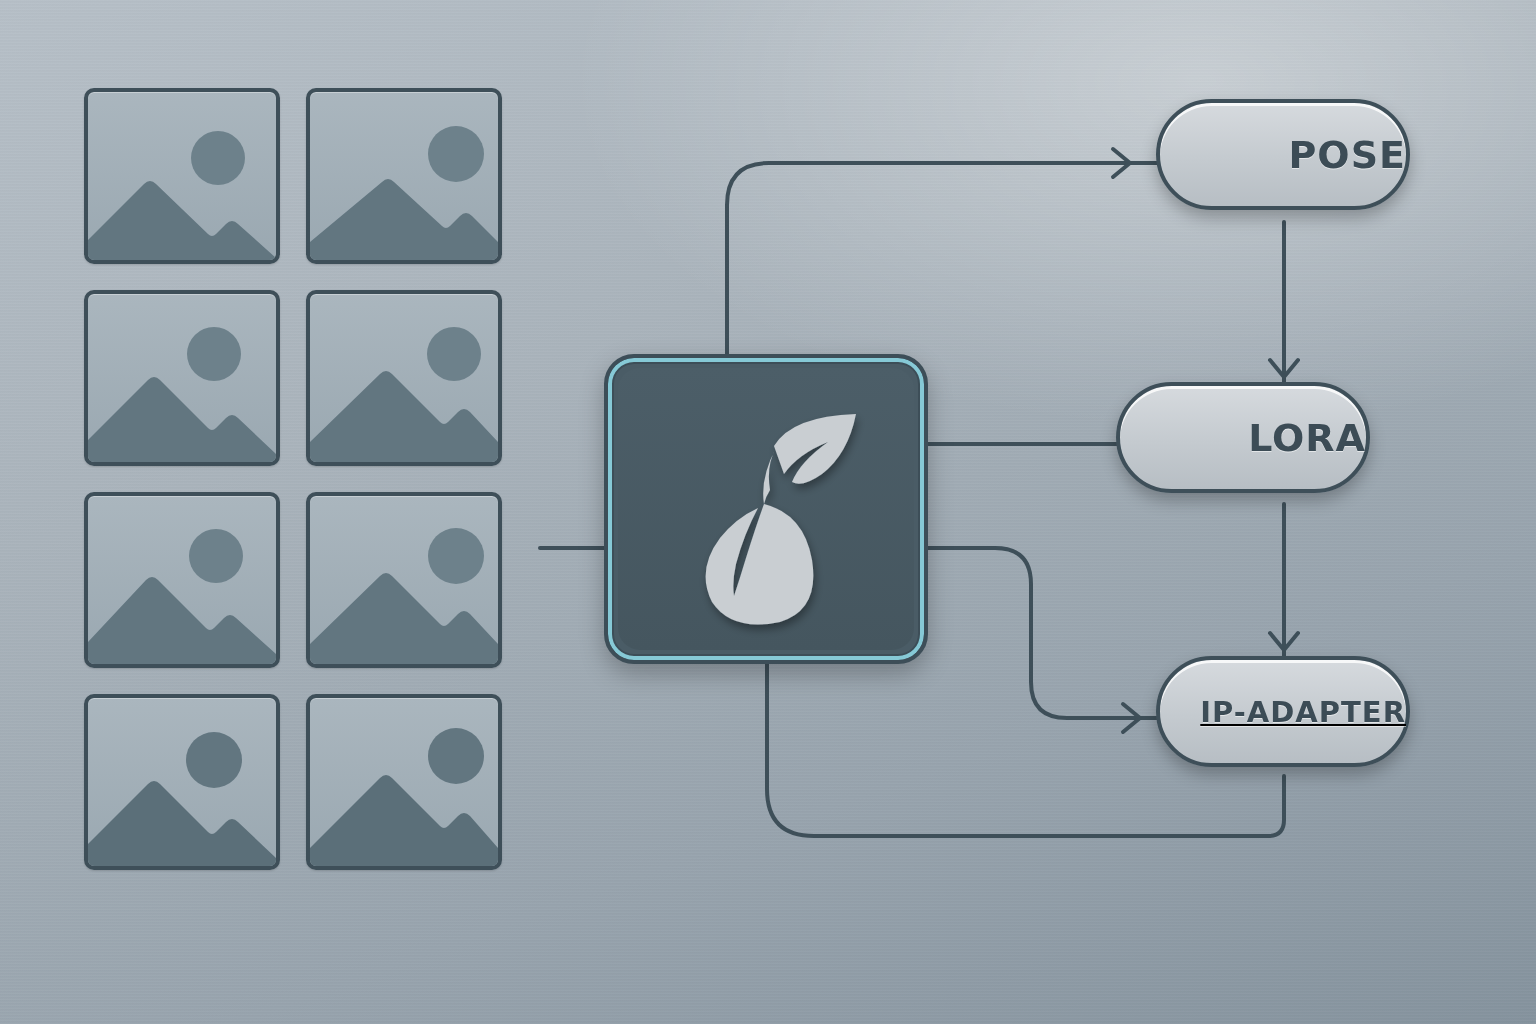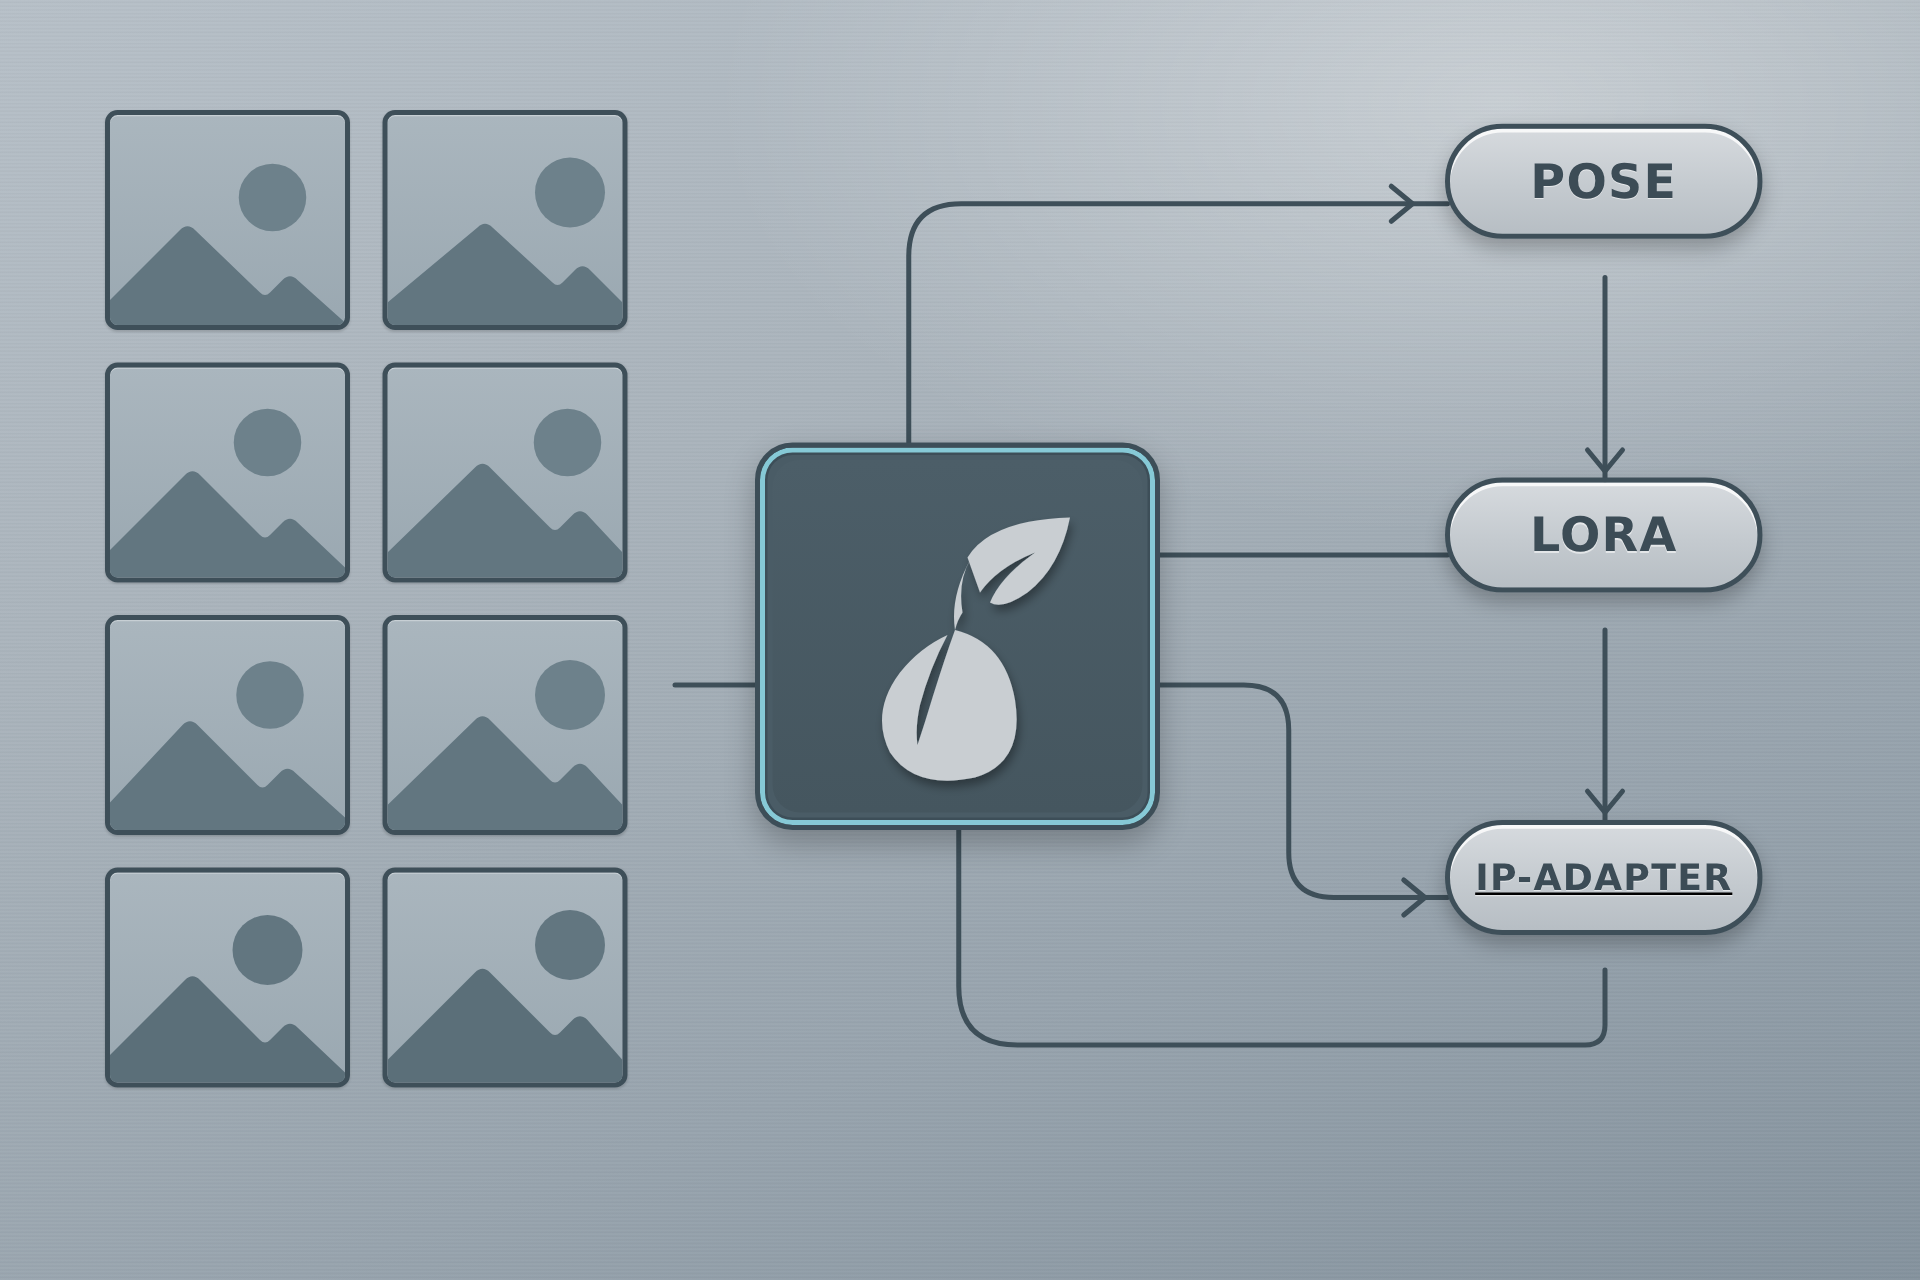--- a/index.html
+++ b/index.html
@@ -34,25 +34,25 @@
     background: #4a5c66;
     box-shadow: inset 0 0 0 4px #86c9d6, inset 0 0 0 6px #3d4e58, 0 10px 24px rgba(0,0,0,0.25);
   }
   .hub-inner {
     position: absolute; left: 10px; top: 10px; right: 10px; bottom: 10px;
     border-radius: 22px;
     background: linear-gradient(180deg, #4c5e68 0%, #45565f 100%);
   }
   .hub svg { position: absolute; left: 0; top: 0; }
   .pill {
-    position: absolute; width: 254px; height: 92px; box-sizing: border-box;
+    position: absolute; width: 254px; height: 111px; box-sizing: border-box;
     border: 4px solid #3e4f59; border-radius: 61px;
     background: linear-gradient(180deg, #d6dade 0%, #c4cacf 55%, #b7bec4 100%);
     box-shadow: inset 0 3px 0 rgba(255,255,255,0.8), 0 8px 16px rgba(0,0,0,0.25);
-    display: flex; align-items: center; justify-content: center;
+    display: flex; align-items: center; justify-content: flex-end;
   }
   .pill span {
     font-family: "DejaVu Sans", sans-serif; font-weight: bold;
     color: #3c4c56; letter-spacing: 1px;
     text-shadow: 0 1px 0 rgba(255,255,255,0.55);
   }
 </style>
 </head>
 <body>
 
@@ -146,18 +146,18 @@
       <path d="M166 88 Q184 58 248 56 Q240 96 214 116 Q194 130 184 124 Q192 104 220 84 Q190 96 176 116 Z"></path>
 
       <path d="M168 90 Q158 108 162 132 Q158 138 156 146 Q196 156 204 202 Q212 252 172 264 Q124 274 104 244 Q88 212 112 180 Q128 160 150 150 Q136 176 128 206 Q124 224 126 238 Q132 220 138 200 Q148 168 156 146 Q152 120 168 90 Z"></path>
     </g>
   </svg>
 </div>
 
 <div class="pill" style="left:1156px; top:99px;">
   <span style="font-size:38px;">POSE</span>
 </div>
-<div class="pill" style="left:1156px; top:382px;">
+<div class="pill" style="left:1116px; top:382px;">
   <span style="font-size:38px;">LORA</span>
 </div>
 <div class="pill" style="left:1156px; top:656px;text-decoration:underline;">
   <span style="font-size:29px;">IP-ADAPTER</span>
 </div>
 
 </body></html>

